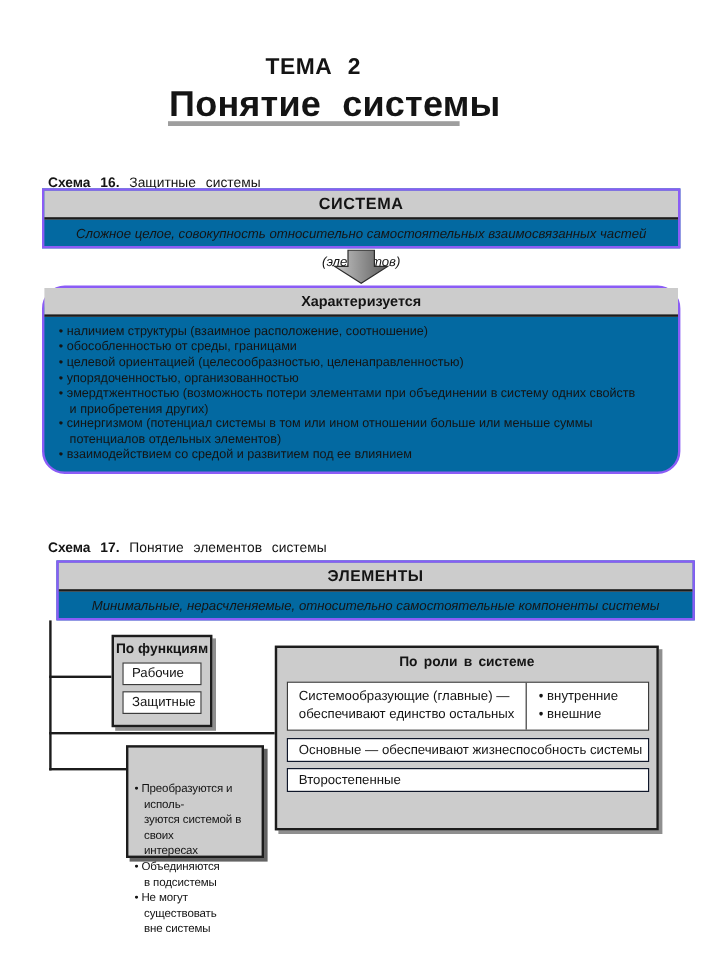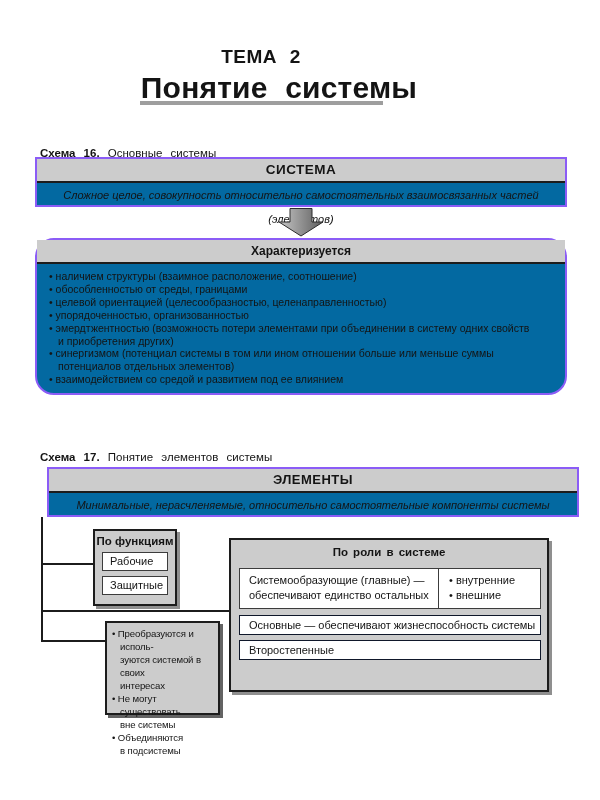--- a/index.html
+++ b/index.html
@@ -48,38 +48,38 @@
 
   .br-header { font-size:11.5px; font-weight:bold; text-align:center; margin-top:6px; word-spacing:2px; }
   .br-row1 { left:8px; top:28px; width:302px; height:41px; background:#ffffff;
              border:1px solid #3c3c3c; box-sizing:border-box; display:flex; }
   .br-row1-left { width:199px; border-right:1px solid #3c3c3c; box-sizing:border-box;
                   padding:4px 6px 0 9px; font-size:11px; line-height:15px; white-space:pre-line; }
   .br-row1-right { flex:1; padding:4px 0 0 10px; font-size:11px; line-height:15px; }
   .br-row { left:8px; width:302px; height:20px; background:#ffffff; border:1px solid #0f172a;
             box-sizing:border-box; line-height:18px; padding-left:9px; font-size:11px; }
 
-  .pr-list { padding:4px 2px 0 5px; }
+  .pr-list { padding:4px 2px 0 5px;margin-top:24px; }
   .pr-item { font-size:9.6px; line-height:13px; white-space:pre-line;
              padding-left:8px; text-indent:-8px; letter-spacing:-0.1px; }
 </style>
 </head>
 <body>
 
 <div class="page">
 
   <div class="abs title-block">
     <div class="kicker">ТЕМА 2</div>
     <div class="title">Понятие системы</div>
   </div>
   <div class="abs title-rule"></div>
 
   <div class="abs scheme-label" style="left:40px; top:147px;">
     <span class="b">Схема 16.</span>
-    <span>Основные системы</span>
+    <span>Защитные системы</span>
   </div>
 
   <div class="abs box" style="left:35px; top:157px; width:532px; height:50px;">
     <div class="box-header hdr-lg">СИСТЕМА</div>
     <div class="def-row" style="line-height:24px;">Сложное целое, совокупность относительно самостоятельных взаимосвязанных частей (элементов)</div>
   </div>
 
   <svg class="abs" style="left:278px; top:208px;" width="46" height="29" viewBox="0 0 46 29">
     <defs>
       <linearGradient id="ag" x1="0" y1="0" x2="1" y2="0">
@@ -140,20 +140,20 @@
     </div>
     <div class="abs br-row" style="top:75px;">Основные — обеспечивают жизнеспособность системы</div>
     <div class="abs br-row" style="top:100px;">Второстепенные</div>
   </div>
 
   <div class="abs grey-box shadow2" style="left:105px; top:621px; width:115px; height:94px;">
     <div class="pr-list">
         <div class="pr-item">• Преобразуются и исполь-
 зуются системой в своих
 интересах</div>
+        <div class="pr-item">• Объединяются
+в подсистемы</div>
         <div class="pr-item">• Не могут существовать
 вне системы</div>
-        <div class="pr-item">• Объединяются
-в подсистемы</div>
       </div>
   </div>
 
 </div>
 
 </body></html>

